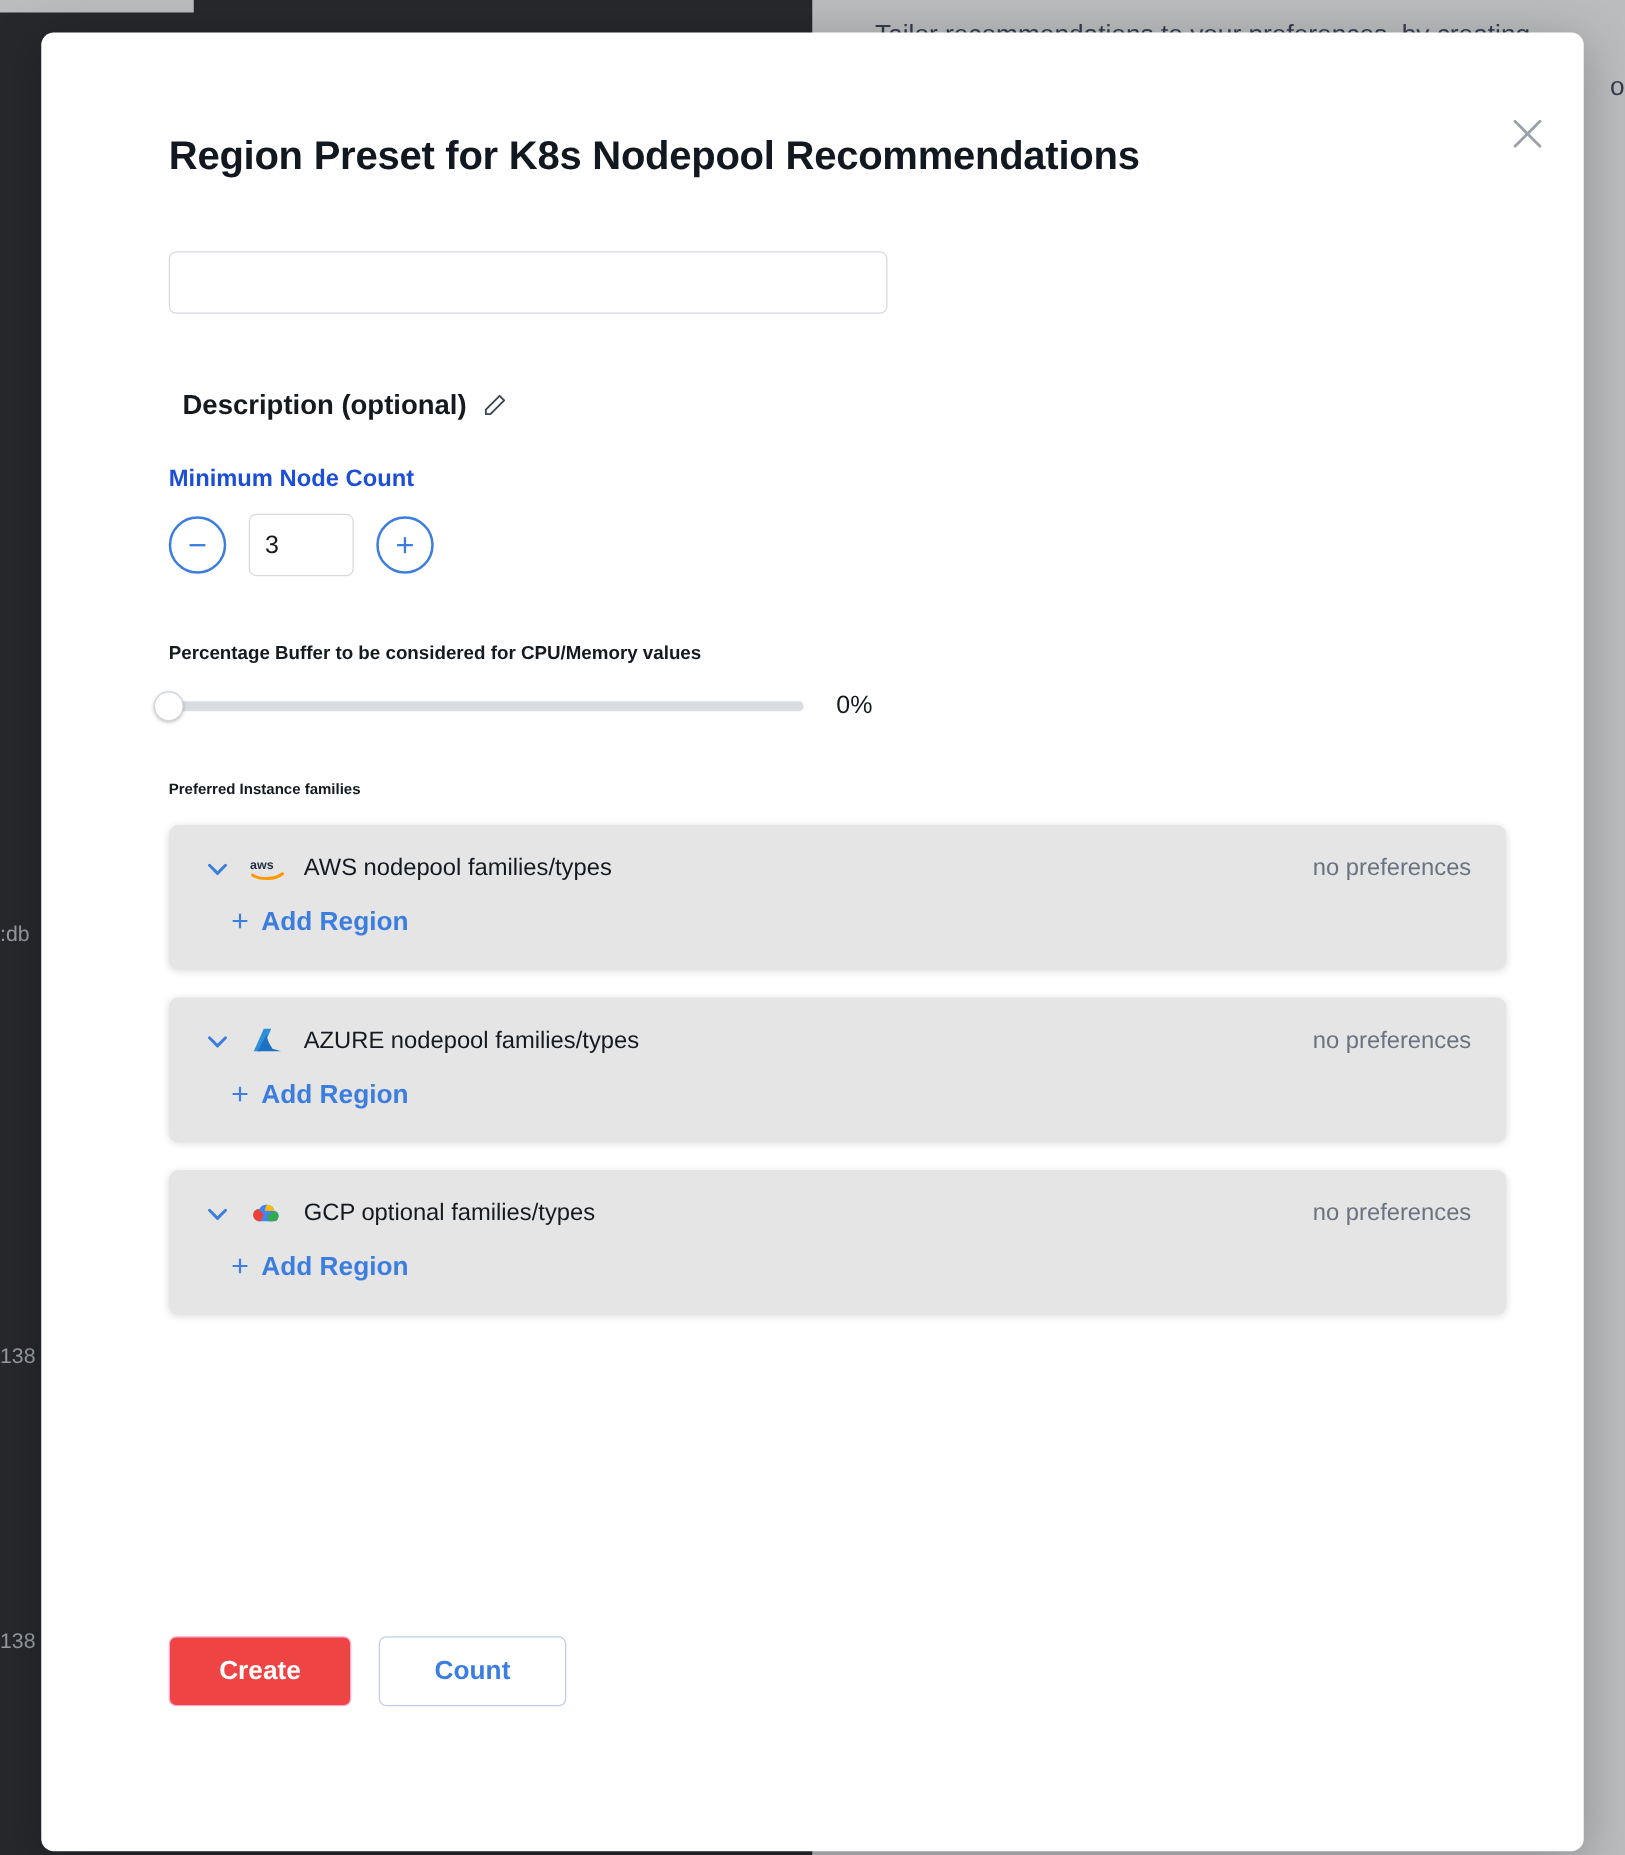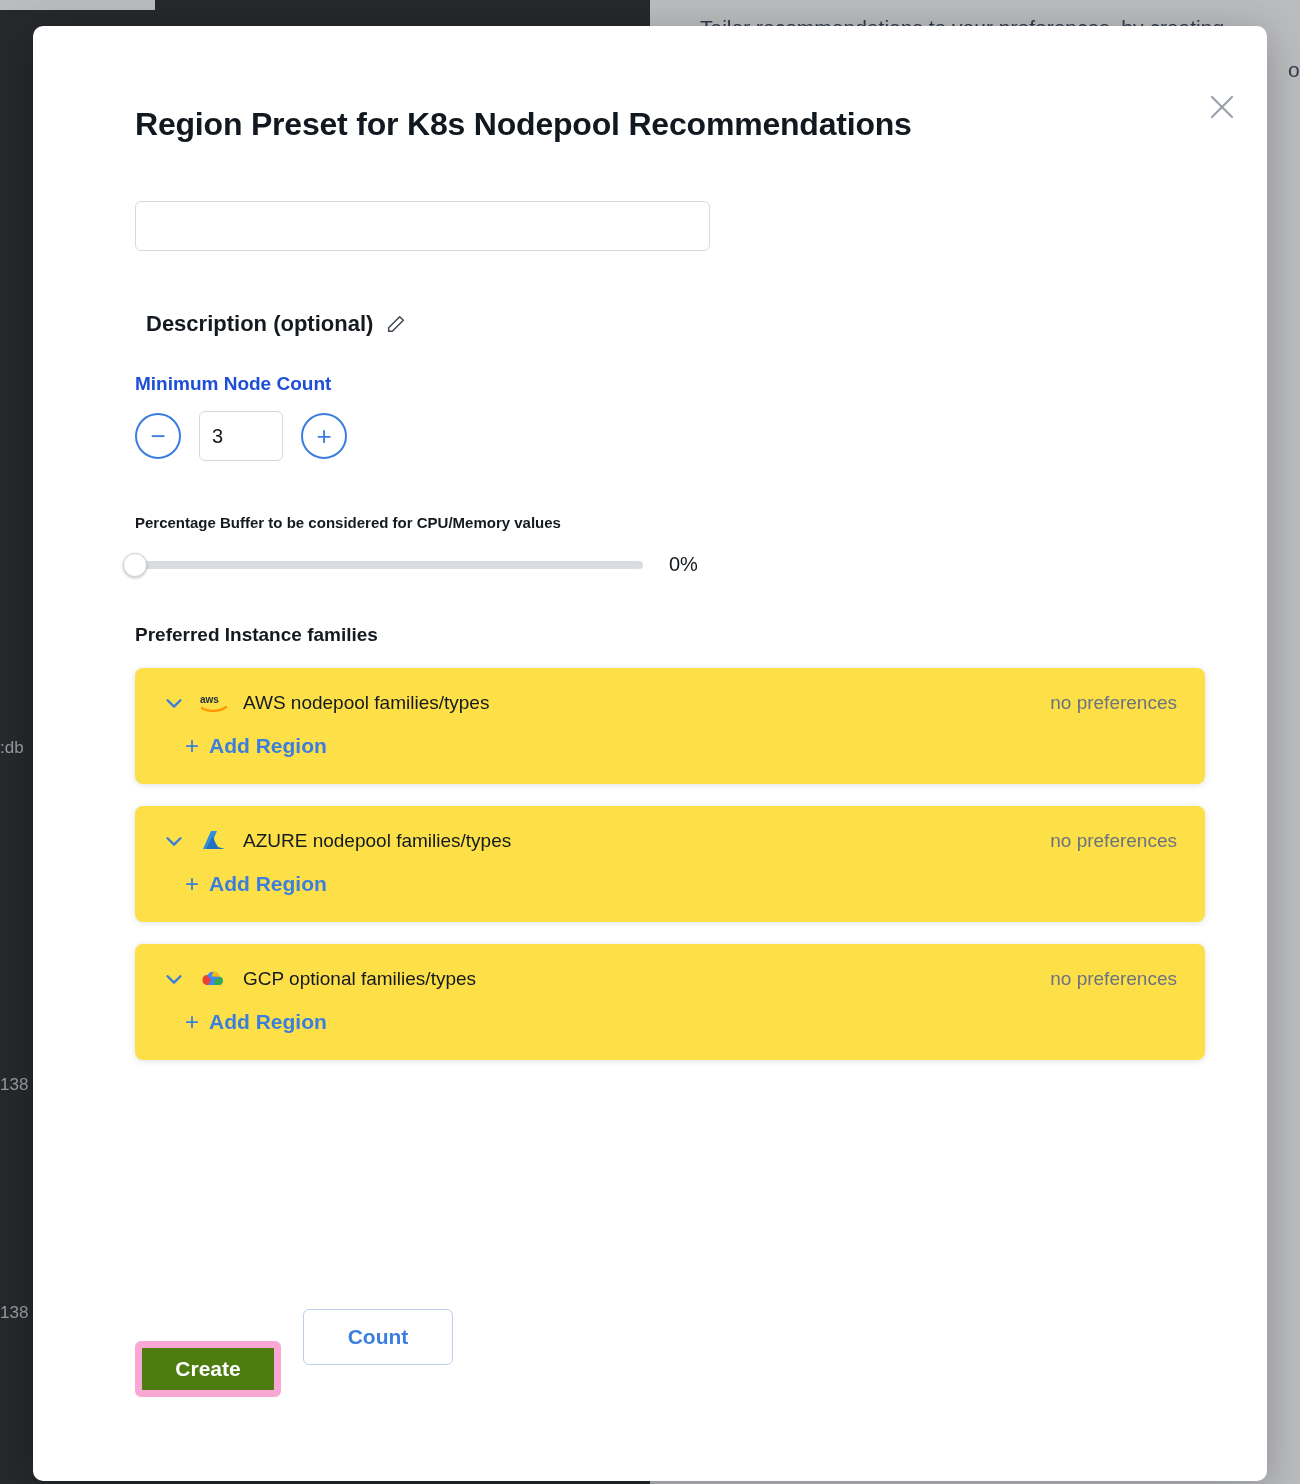--- a/index.html
+++ b/index.html
@@ -241,28 +241,28 @@
     box-shadow: 0 1px 3px rgba(0,0,0,0.25);
     cursor: grab;
   }
   .slider-value {
     font-size: 20px;
     color: #141a20;
   }
 
   .pref-label {
     margin-top: 48px;
-    font-size: 19px;
+    font-size: 12px;
     font-weight: bold;
     color: #141a20;
   }
 
   .provider-card {
     margin-top: 22px;
-    background: #fde047;
+    background: #e5e5e5;
     border-radius: 8px;
     box-shadow: 0 1px 6px rgba(16,24,40,0.13);
     padding: 22px 28px 26px 28px;
     box-sizing: border-box;
   }
   .provider-head {
     display: flex;
     align-items: center;
     gap: 14px;
   }
@@ -322,25 +322,24 @@
   .btn {
     height: 56px;
     border-radius: 6px;
     font-size: 21px;
     font-weight: bold;
     font-family: "Liberation Sans", sans-serif;
     cursor: pointer;
     padding: 0 32px;
   }
   .btn-primary {
-    background: #4d7c0f;
-    border: 7px solid #f9a8d4;
+    background: #ef4444;
+    border: 1px solid #f9a8d4;
     color: #ffffff;
     min-width: 146px;
-    margin-top: 32px;
   }
   .btn-secondary {
     background: #ffffff;
     border: 1px solid #bcd0ee;
     color: #3c7de0;
     min-width: 150px;
   }
 </style>
 </head>
 <body>

